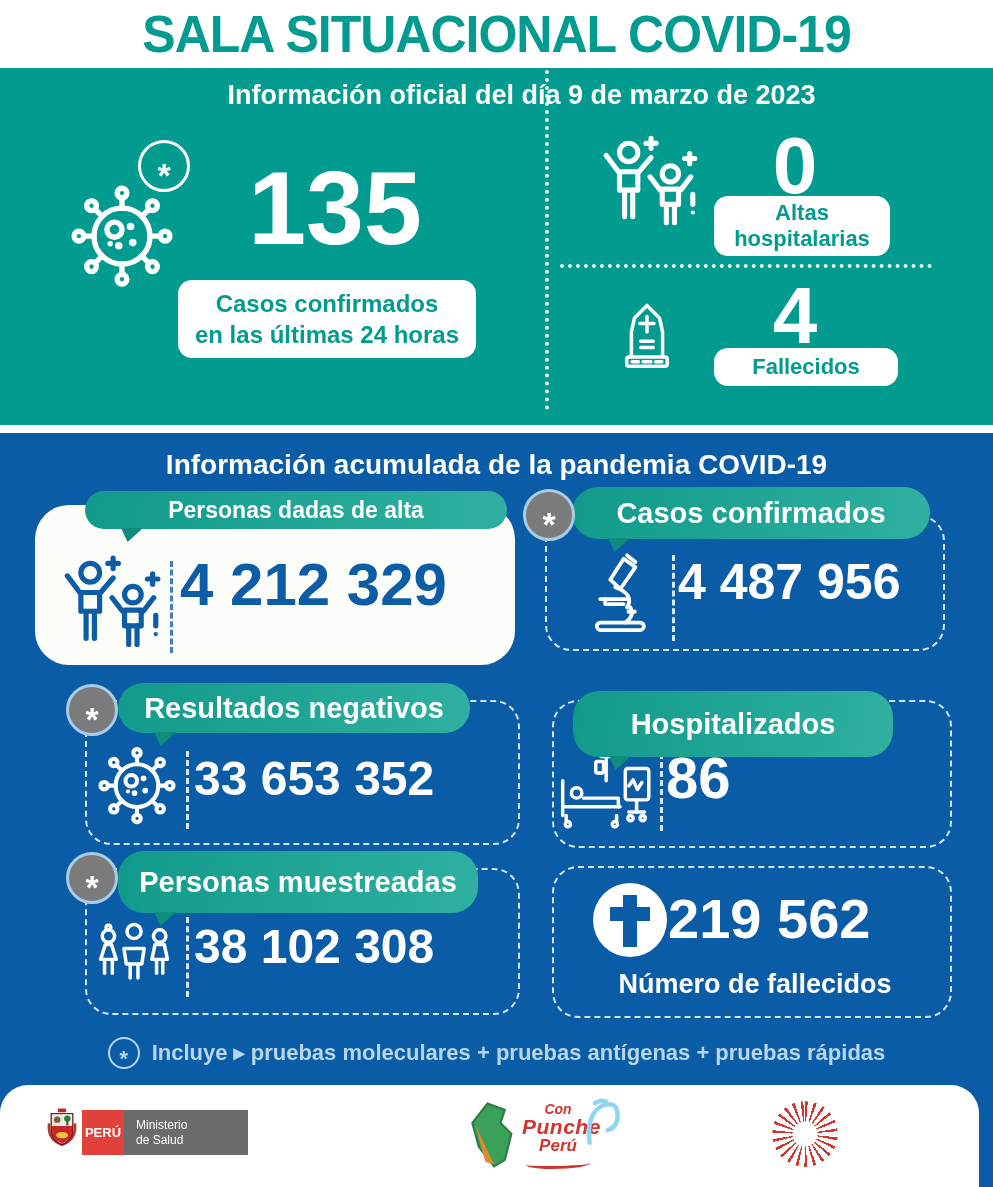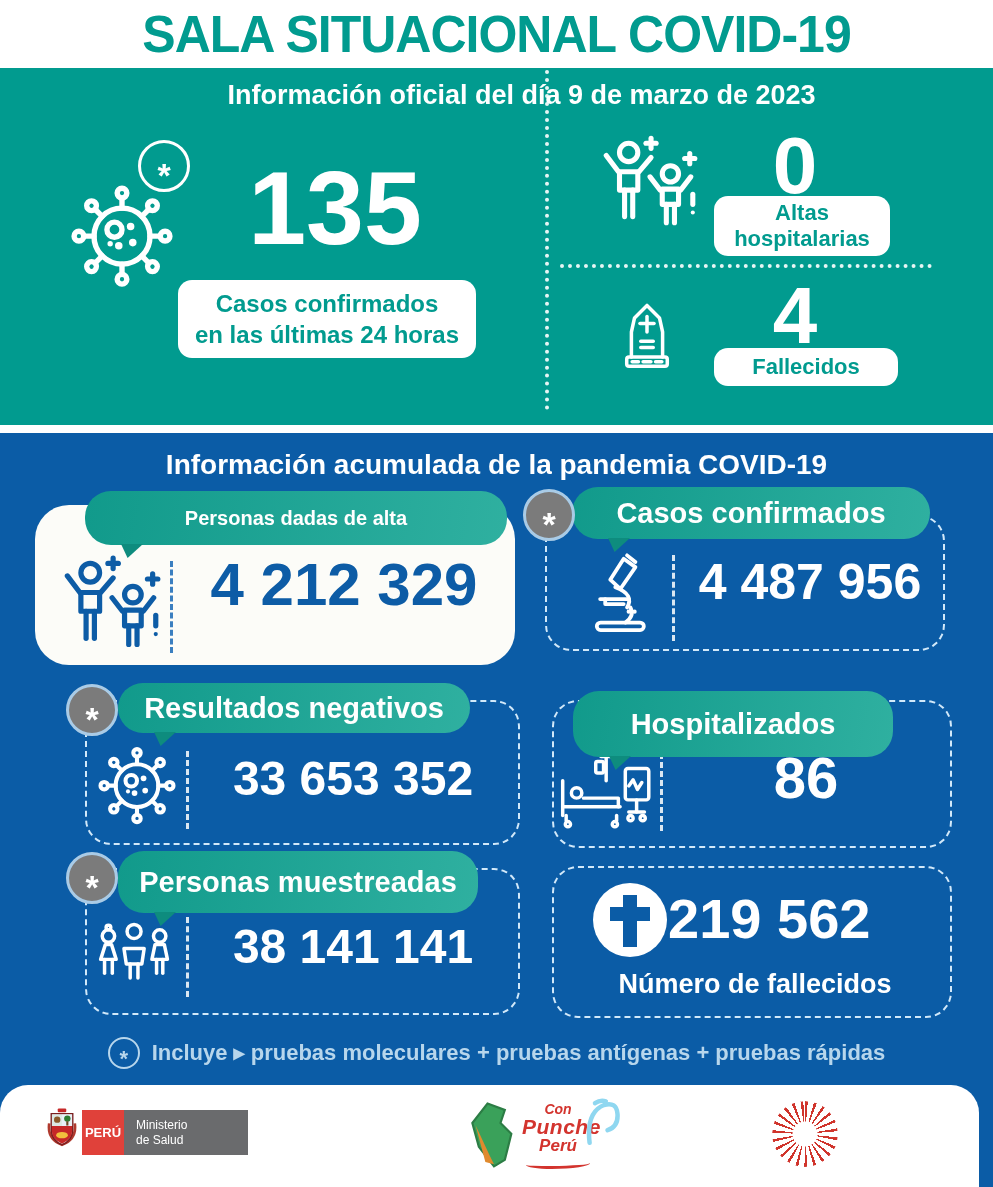--- a/index.html
+++ b/index.html
@@ -57,26 +57,26 @@
 
   .teal-pill{position:absolute;background:linear-gradient(100deg,var(--pill-grad-a),var(--pill-grad-b));border-radius:26px;color:#fff;font-weight:bold;display:flex;align-items:center;justify-content:center;z-index:3;}
   .teal-pill::after{content:"";position:absolute;left:36px;bottom:-13px;width:22px;height:14px;background:var(--teal-dark);clip-path:polygon(0 0,100% 0,30% 100%);}
 
   .dashed-card{position:absolute;border:2px dashed var(--dash);border-radius:26px;}
   .white-card{position:absolute;background:#FCFCF8;border-radius:34px;z-index:1;}
 
   .ast-gray{position:absolute;width:52px;height:52px;border-radius:50%;background:var(--ast-gray);border:3px solid #A9CBE6;color:#fff;display:flex;align-items:center;justify-content:center;font-size:34px;font-weight:bold;z-index:4;}
   .ast-gray .ast-char{display:block;transform:translateY(22%);}
 
-  .card-num{position:absolute;text-align:center;color:#fff;font-weight:bold;line-height:1;z-index:2;}
+  .card-num{position:absolute;text-align:left;color:#fff;font-weight:bold;line-height:1;z-index:2;}
   .dash-sep{position:absolute;border-left:3px dashed rgba(255,255,255,.85);z-index:2;}
   .dash-sep.blue{border-left:3px dashed #3B7FC0;}
 
   
-  .pill-recovered{left:85px;top:58px;width:422px;height:54px;font-size:20px;}
+  .pill-recovered{left:85px;top:58px;width:422px;height:38px;font-size:23px;}
   .card-recovered{left:35px;top:72px;width:480px;height:160px;}
   .ic-recovered{left:52px;top:120px;width:116px;height:104px;z-index:2;}
   .sep-recovered{left:170px;top:128px;height:92px;}
   .num-recovered{left:180px;top:122px;width:328px;font-size:60px;color:var(--num-blue);}
 
   .ast-confirmed{left:523px;top:56px;}
   .pill-confirmed{left:572px;top:54px;width:358px;height:52px;font-size:29px;}
   .card-confirmed{left:545px;top:82px;width:400px;height:136px;}
   .ic-micro{left:580px;top:112px;width:84px;height:98px;z-index:2;}
   .sep-confirmed{left:672px;top:122px;height:86px;}
@@ -402,21 +402,21 @@
         <path d="M42,38 H68 L65,58 H45 Z"></path>
         <path d="M50,58 V76"></path>
           <path d="M60,58 V76"></path>
         <circle cx="88" cy="22" r="8"></circle>
         <path d="M78,52 L82,33 H94 L98,52 Z"></path>
         <path d="M84,52 V70"></path>
           <path d="M92,52 V70"></path>
       </svg>
     </div>
     <div class="dash-sep sep-sampled"></div>
-    <div class="card-num num-sampled">38 141 141</div>
+    <div class="card-num num-sampled">38 102 308</div>
 
     <div class="dashed-card card-deaths"></div>
     <div class="cross-circle">
       <svg viewBox="0 0 74 74">
         <path d="M30,12 H44 V24 H57 V38 H44 V64 H30 V38 H17 V24 H30 Z" fill="#0B5CA6"></path>
       </svg>
     </div>
     <div class="card-num num-deaths">219 562</div>
     <div class="lbl-deaths">Número de fallecidos</div>
 

